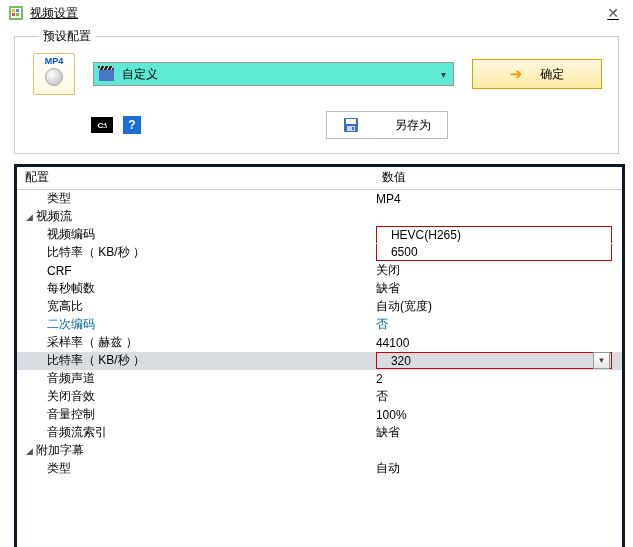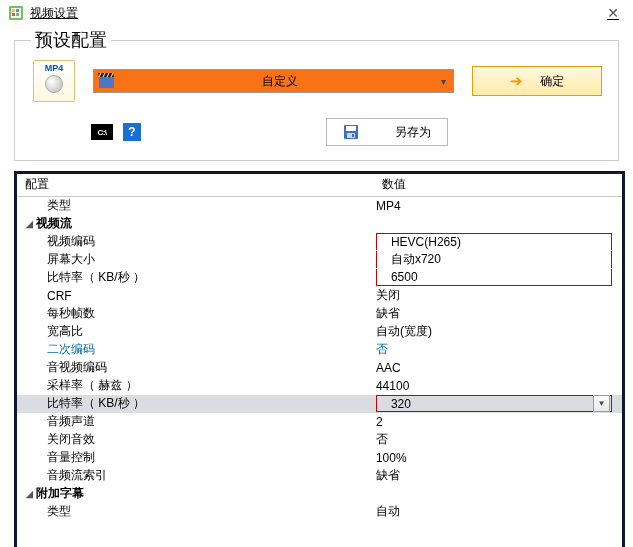--- a/index.html
+++ b/index.html
@@ -26,43 +26,42 @@
   }
   .title-bar .close { margin-left: auto; font-size: 14px; color: #555; cursor: pointer; padding: 0 6px; }
 
   fieldset.preset {
     margin: 2px 14px 10px 14px;
     border: 1px solid #ccc;
     padding: 8px 12px 14px 12px;
     position: relative;
   }
   fieldset.preset > legend {
-    font-size: 18px; padding: 0 4px; margin-left: 4px;
+    font-size: 12px; padding: 0 4px; margin-left: 12px;
   }
   .row1 { display: flex; align-items: center; gap: 18px; margin-bottom: 16px; }
   .mp4-icon {
     width: 42px; height: 42px;
     border: 1px solid #e0c070;
     background: linear-gradient(#ffffff, #fff8e0);
     border-radius: 2px;
     display: flex; flex-direction: column; align-items: center; justify-content: flex-start;
     padding-top: 2px;
     margin-left: 6px;
   }
   .mp4-icon .lbl { font-size: 9px; font-weight: bold; color: #0055cc; }
   .mp4-icon .circ { width: 18px; height: 18px; border-radius: 50%; background: radial-gradient(circle at 35% 35%, #fff, #ccc 70%); border: 1px solid #aaa; margin-top: 2px; }
   .combo {
     flex: 1;
     height: 24px;
     border: 1px solid #999;
-    background: #f97316;
+    background: #5eead4;
     display: flex; align-items: center;
     padding: 0 4px;
     position: relative;
-    text-align: center;
   }
   .combo .cicon { width: 18px; height: 18px; margin-right: 6px; display:flex; align-items:center; justify-content:center; }
   .combo .ctext { flex: 1; }
   .combo .carrow { font-size: 10px; color: #444; padding: 0 3px; }
   .btn-ok {
     width: 130px; height: 30px;
     border: 1px solid #e0a000;
     background: linear-gradient(#fff8e0, #ffeaa5);
     display: flex; align-items: center; justify-content: center;
     gap: 18px;
@@ -102,21 +101,21 @@
     border-collapse: collapse;
     table-layout: fixed;
   }
   table.grid col.c1 { width: 59%; }
   table.grid col.c2 { width: 41%; }
   table.grid tr { height: 18px; }
   table.grid td { padding: 0; vertical-align: middle; white-space: nowrap; overflow: hidden; }
   tr.header td { border-bottom: 1px solid #ccc; padding: 2px 4px 3px 8px; }
   tr.prop td.key { padding-left: 30px; }
   tr.prop td.val { padding-left: 2px; }
-  tr.group td { font-weight: bold; padding-left: 9px; }
+  tr.group td { font-weight: normal; padding-left: 9px; }
   tr.group .tri { display: inline-block; width: 10px; color: #555; font-size: 9px; }
   tr.prop.disabled td { color: #0369a1; }
   .boxed { border: 1px solid #c00; display: block; height: 17px; line-height: 16px; padding-left: 14px; margin-right: 10px; }
   .boxed-top { border-bottom: none; }
   .boxed-mid { border-top: none; border-bottom: none; }
   .boxed-bot { border-top: none; }
   tr.selected td { background: #d9dde2; }
   .valcell { position: relative; padding-right: 10px; }
   .dd-btn {
     position: absolute; right: 12px; top: 0; width: 17px; height: 17px;
@@ -207,50 +206,40 @@
         <tr class="group">
           <td colspan="2"><span class="tri">◢</span><span>视频流</span></td>
         </tr>
         <tr class="prop">
           <td class="key">视频编码</td>
           <td class="val valcell">
             <span class="boxed boxed-top">HEVC(H265)</span>
           </td>
         </tr>
         <tr class="prop">
-          <td class="key">屏幕大小</td>
-          <td class="val valcell">
-            <span class="boxed boxed-mid">自动x720</span>
-          </td>
-        </tr>
-        <tr class="prop">
           <td class="key">比特率（ KB/秒 ）</td>
           <td class="val valcell">
             <span class="boxed boxed-bot">6500</span>
           </td>
         </tr>
         <tr class="prop">
           <td class="key">CRF</td>
           <td class="val valcell"><span>关闭</span></td>
         </tr>
         <tr class="prop">
           <td class="key">每秒帧数</td>
           <td class="val valcell"><span>缺省</span></td>
         </tr>
         <tr class="prop">
           <td class="key">宽高比</td>
           <td class="val valcell"><span>自动(宽度)</span></td>
         </tr>
         <tr class="prop disabled">
           <td class="key">二次编码</td>
           <td class="val valcell"><span>否</span></td>
-        </tr>
-        <tr class="prop">
-          <td class="key">音视频编码</td>
-          <td class="val valcell"><span>AAC</span></td>
         </tr>
         <tr class="prop">
           <td class="key">采样率（ 赫兹 ）</td>
           <td class="val valcell"><span>44100</span></td>
         </tr>
         <tr class="prop selected">
           <td class="key">比特率（ KB/秒 ）</td>
           <td class="val valcell">
             <span class="boxed">320</span>
             <span class="dd-btn">▾</span>

